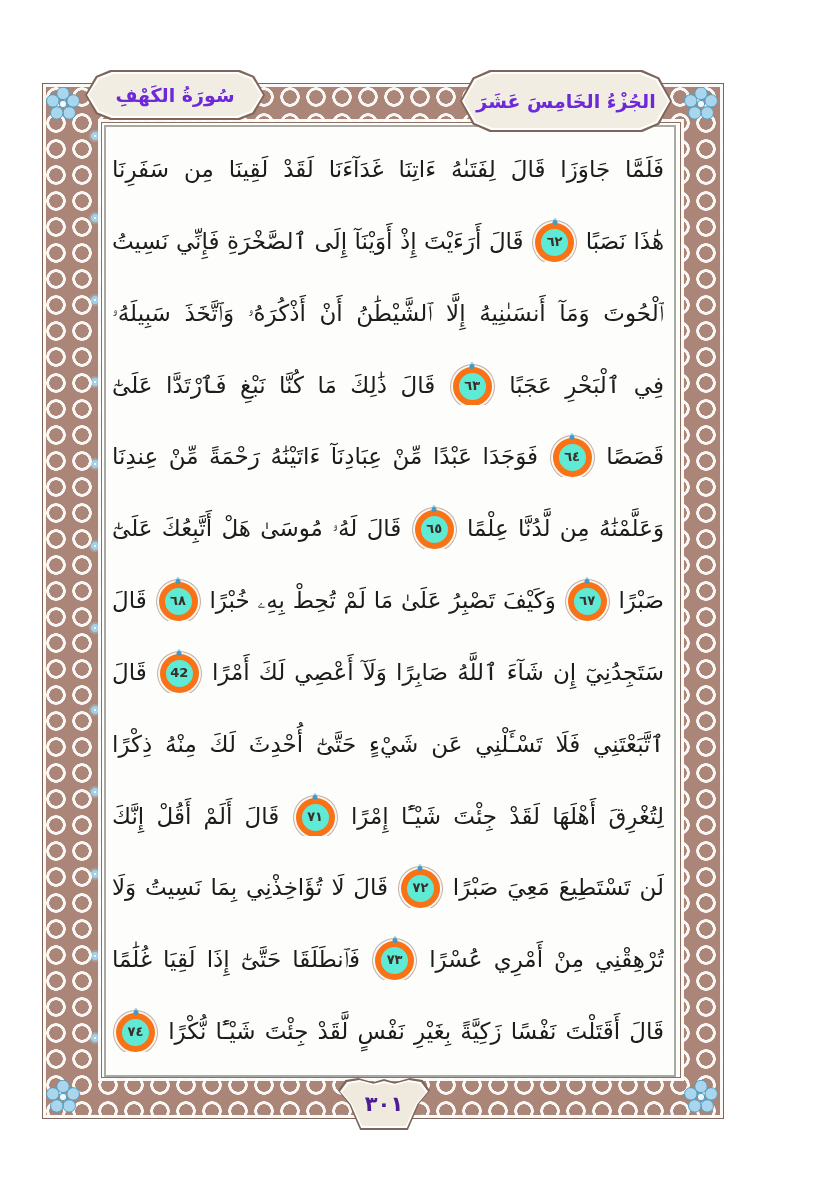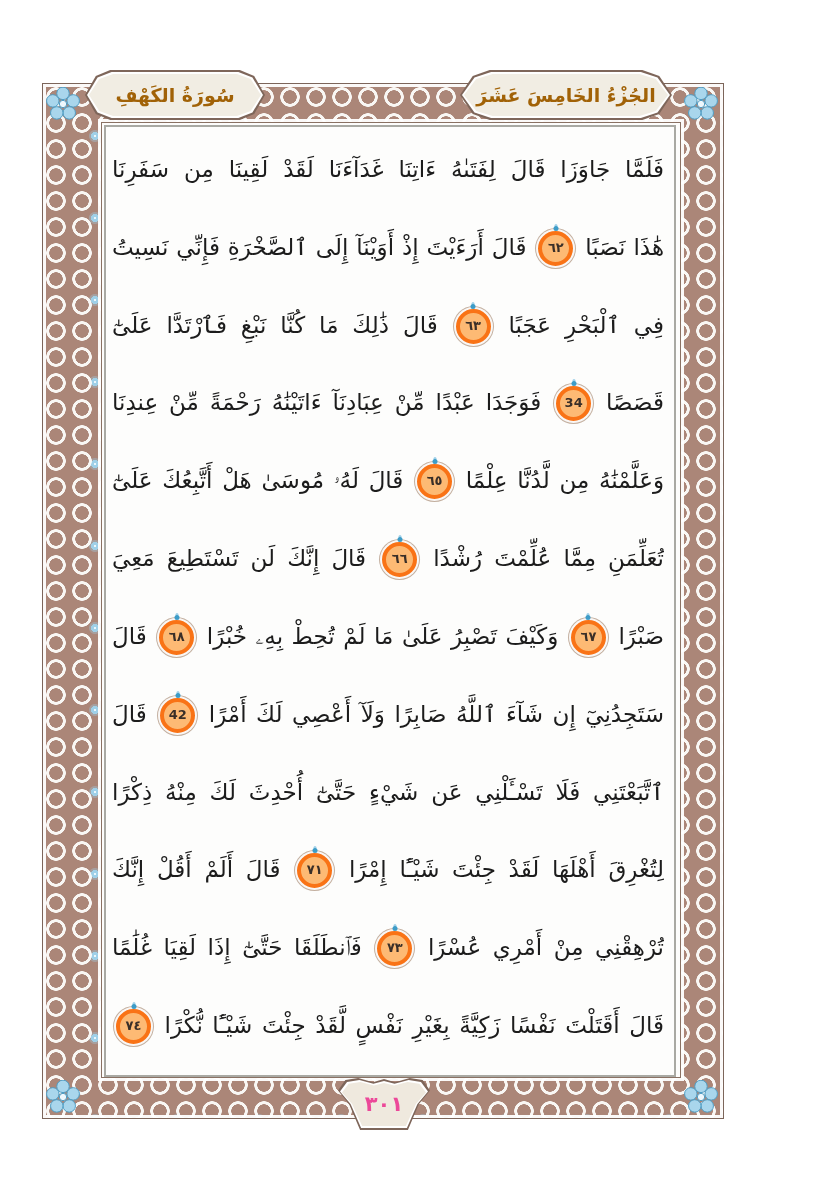--- a/index.html
+++ b/index.html
@@ -29,47 +29,47 @@
 
   
   .cart{position:absolute;}
   .c-outer{position:absolute;inset:0;background:#7e665a;
         clip-path:polygon(0 50%,6% 12%,14% 0,86% 0,94% 12%,100% 50%,94% 88%,86% 100%,14% 100%,6% 88%);}
   .c-mid{position:absolute;inset:2px;background:#ffffff;
         clip-path:polygon(0 50%,6% 12%,14% 0,86% 0,94% 12%,100% 50%,94% 88%,86% 100%,14% 100%,6% 88%);}
   .c-inner{position:absolute;inset:4px;background:#f1ede3;
         clip-path:polygon(0 50%,6% 12%,14% 0,86% 0,94% 12%,100% 50%,94% 88%,86% 100%,14% 100%,6% 88%);}
   .c-label{position:absolute;inset:0;display:flex;align-items:center;justify-content:center;
-        font-size:19px;font-weight:bold;color:#a16207;direction:rtl;}
+        font-size:19px;font-weight:bold;color:#6d28d9;direction:rtl;}
   .cart-surah{left:85px;top:70px;width:180px;height:50px;}
-  .cart-juz{left:460px;top:70px;width:212px;height:50px;}
+  .cart-juz{left:460px;top:70px;width:212px;height:62px;}
 
   
   .cart-page{left:338px;top:1078px;width:92px;height:52px;}
   .p-outer{position:absolute;inset:0;background:#7e665a;
         clip-path:polygon(0 24%,8% 4%,22% 0,38% 8%,50% 2%,62% 8%,78% 0,92% 4%,100% 24%,88% 50%,76% 100%,24% 100%,12% 50%);}
   .p-mid{position:absolute;inset:2px;background:#ffffff;
         clip-path:polygon(0 24%,8% 4%,22% 0,38% 8%,50% 2%,62% 8%,78% 0,92% 4%,100% 24%,88% 50%,76% 100%,24% 100%,12% 50%);}
   .p-inner{position:absolute;inset:4px;background:#efe9de;
         clip-path:polygon(0 24%,8% 4%,22% 0,38% 8%,50% 2%,62% 8%,78% 0,92% 4%,100% 24%,88% 50%,76% 100%,24% 100%,12% 50%);}
   .p-label{position:absolute;inset:0;display:flex;align-items:center;justify-content:center;
-        font-size:21px;font-weight:bold;color:#ec4899;}
+        font-size:21px;font-weight:bold;color:#4c1d95;}
 
   
   .text-area{position:absolute;left:112px;top:140px;width:552px;height:912px;
         display:flex;flex-direction:column;justify-content:space-between;
         direction:rtl;color:#1c1c1c;gap:22px;}
   .line{height:58px;line-height:58px;font-size:23px;overflow:hidden;
         text-align:justify;white-space:normal;}
   .line::after{content:"";display:inline-block;width:100%;height:0;}
   .seg{font-family:"DejaVu Sans",sans-serif;}
 
   
   .ayah{display:inline-block;min-width:27px;height:27px;line-height:26px;border-radius:50%;
-        background:#fdba74;border:4px solid #f97316;
+        background:#5eead4;border:6px solid #f97316;
         box-shadow:0 0 0 2px rgba(255,255,255,.9), 0 0 0 3px #c3af9f;
         font-size:13px;font-weight:bold;color:#3a2f28;text-align:center;
         vertical-align:middle;position:relative;margin:0 4px;}
   .ayah::before{content:"";position:absolute;top:-9px;left:50%;transform:translateX(-50%);
         width:5px;height:5px;border-radius:50%;background:#3d9cc8;
         box-shadow:0 -3px 0 -1px #9fd0e8;}
 </style>
 </head>
 <body>
 
@@ -131,28 +131,29 @@
   <div class="cart cart-juz">
     <div class="c-outer"></div>
     <div class="c-mid"></div>
     <div class="c-inner"></div>
     <div class="c-label">الجُزْءُ الخَامِسَ عَشَرَ</div>
   </div>
 
   <div class="text-area">
       <div class="line"><span class="seg">فَلَمَّا جَاوَزَا قَالَ لِفَتَىٰهُ ءَاتِنَا غَدَآءَنَا لَقَدْ لَقِينَا مِن سَفَرِنَا</span> </div>
       <div class="line"><span class="seg">هَٰذَا نَصَبًا</span> <span class="ayah">٦٢</span> <span class="seg">قَالَ أَرَءَيْتَ إِذْ أَوَيْنَآ إِلَى ٱلصَّخْرَةِ فَإِنِّي نَسِيتُ</span> </div>
+      <div class="line"><span class="seg">ٱلْحُوتَ وَمَآ أَنسَىٰنِيهُ إِلَّا ٱلشَّيْطَٰنُ أَنْ أَذْكُرَهُۥ وَٱتَّخَذَ سَبِيلَهُۥ</span> </div>
       <div class="line"><span class="seg">فِي ٱلْبَحْرِ عَجَبًا</span> <span class="ayah">٦٣</span> <span class="seg">قَالَ ذَٰلِكَ مَا كُنَّا نَبْغِ فَٱرْتَدَّا عَلَىٰٓ ءَاثَارِهِمَا</span> </div>
-      <div class="line"><span class="seg">قَصَصًا</span> <span class="ayah">34</span> <span class="seg">فَوَجَدَا عَبْدًا مِّنْ عِبَادِنَآ ءَاتَيْنَٰهُ رَحْمَةً مِّنْ عِندِنَا</span> </div>
+      <div class="line"><span class="seg">قَصَصًا</span> <span class="ayah">٦٤</span> <span class="seg">فَوَجَدَا عَبْدًا مِّنْ عِبَادِنَآ ءَاتَيْنَٰهُ رَحْمَةً مِّنْ عِندِنَا</span> </div>
       <div class="line"><span class="seg">وَعَلَّمْنَٰهُ مِن لَّدُنَّا عِلْمًا</span> <span class="ayah">٦٥</span> <span class="seg">قَالَ لَهُۥ مُوسَىٰ هَلْ أَتَّبِعُكَ عَلَىٰٓ أَن</span> </div>
-      <div class="line"><span class="seg">تُعَلِّمَنِ مِمَّا عُلِّمْتَ رُشْدًا</span> <span class="ayah">٦٦</span> <span class="seg">قَالَ إِنَّكَ لَن تَسْتَطِيعَ مَعِيَ</span> </div>
       <div class="line"><span class="seg">صَبْرًا</span> <span class="ayah">٦٧</span> <span class="seg">وَكَيْفَ تَصْبِرُ عَلَىٰ مَا لَمْ تُحِطْ بِهِۦ خُبْرًا</span> <span class="ayah">٦٨</span> <span class="seg">قَالَ</span> </div>
       <div class="line"><span class="seg">سَتَجِدُنِيٓ إِن شَآءَ ٱللَّهُ صَابِرًا وَلَآ أَعْصِي لَكَ أَمْرًا</span> <span class="ayah">42</span> <span class="seg">قَالَ فَإِنِ</span> </div>
       <div class="line"><span class="seg">ٱتَّبَعْتَنِي فَلَا تَسْـَٔلْنِي عَن شَيْءٍ حَتَّىٰٓ أُحْدِثَ لَكَ مِنْهُ ذِكْرًا</span> <span class="ayah">٧٠</span> </div>
       <div class="line"><span class="seg">لِتُغْرِقَ أَهْلَهَا لَقَدْ جِئْتَ شَيْـًٔا إِمْرًا</span> <span class="ayah">٧١</span> <span class="seg">قَالَ أَلَمْ أَقُلْ إِنَّكَ</span> </div>
+      <div class="line"><span class="seg">لَن تَسْتَطِيعَ مَعِيَ صَبْرًا</span> <span class="ayah">٧٢</span> <span class="seg">قَالَ لَا تُؤَاخِذْنِي بِمَا نَسِيتُ وَلَا</span> </div>
       <div class="line"><span class="seg">تُرْهِقْنِي مِنْ أَمْرِي عُسْرًا</span> <span class="ayah">٧٣</span> <span class="seg">فَٱنطَلَقَا حَتَّىٰٓ إِذَا لَقِيَا غُلَٰمًا فَقَتَلَهُۥ</span> </div>
       <div class="line"><span class="seg">قَالَ أَقَتَلْتَ نَفْسًا زَكِيَّةً بِغَيْرِ نَفْسٍ لَّقَدْ جِئْتَ شَيْـًٔا نُّكْرًا</span> <span class="ayah">٧٤</span> </div>
     </div>
 
   <div class="cart cart-page">
     <div class="p-outer"></div>
     <div class="p-mid"></div>
     <div class="p-inner"></div>
     <div class="p-label">٣٠١</div>
   </div>

